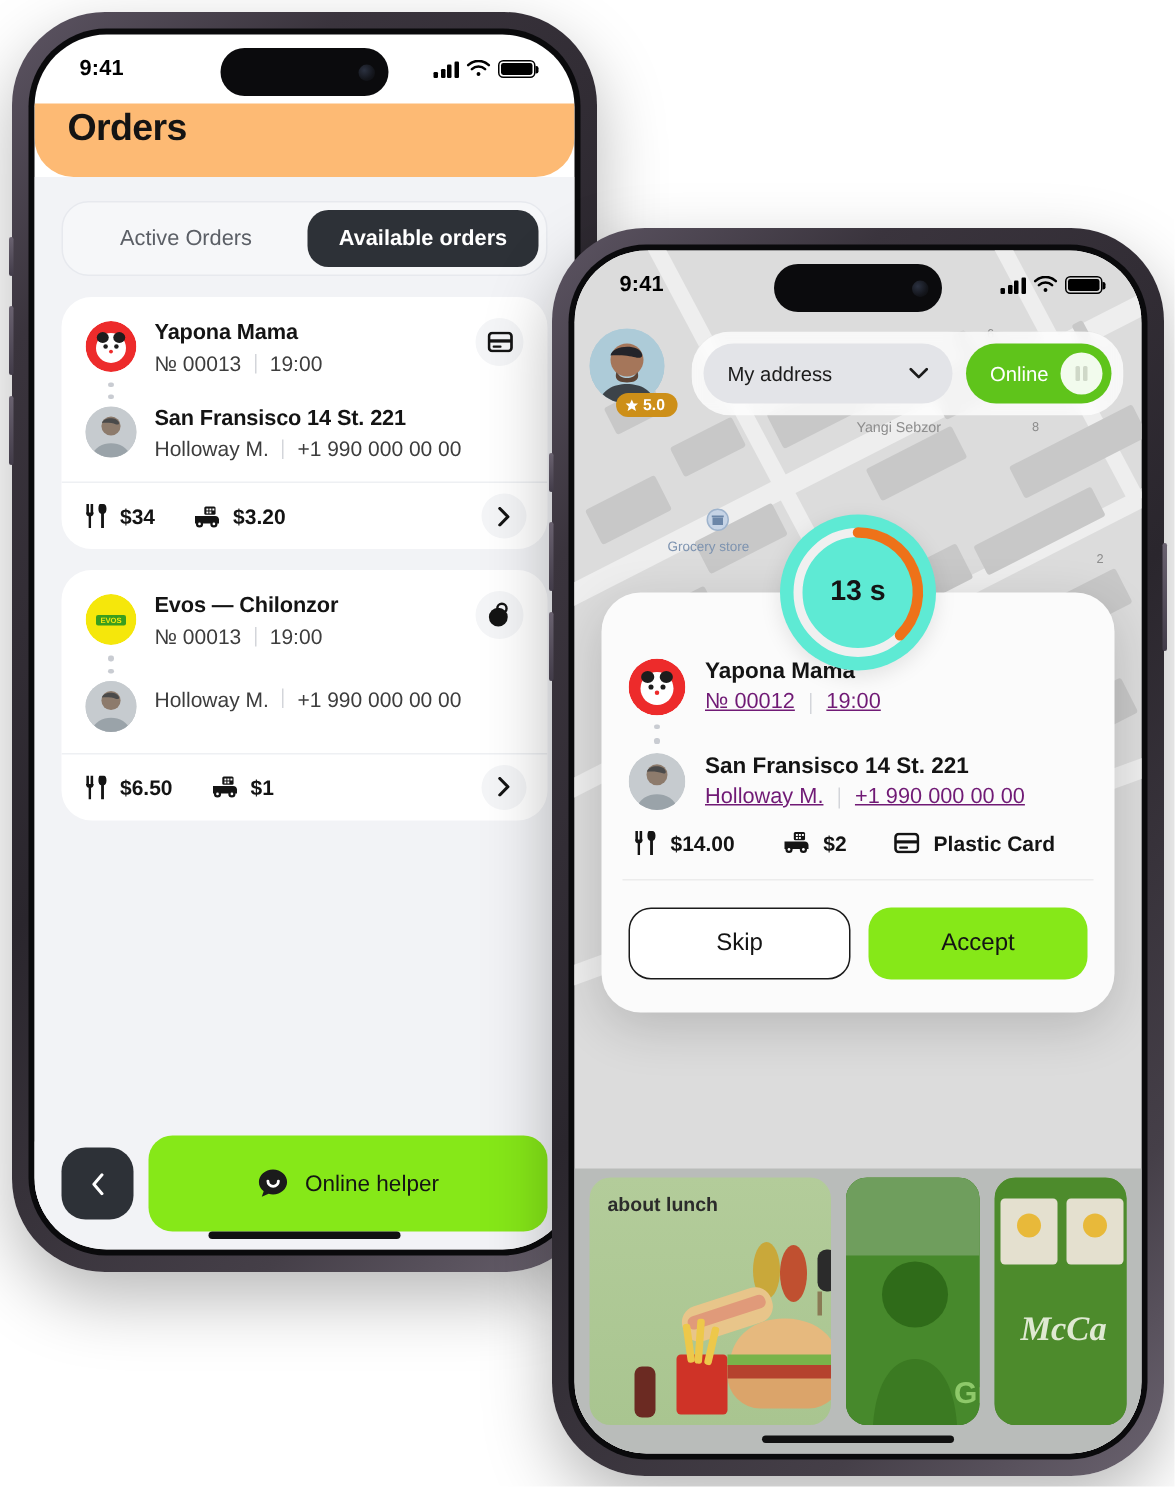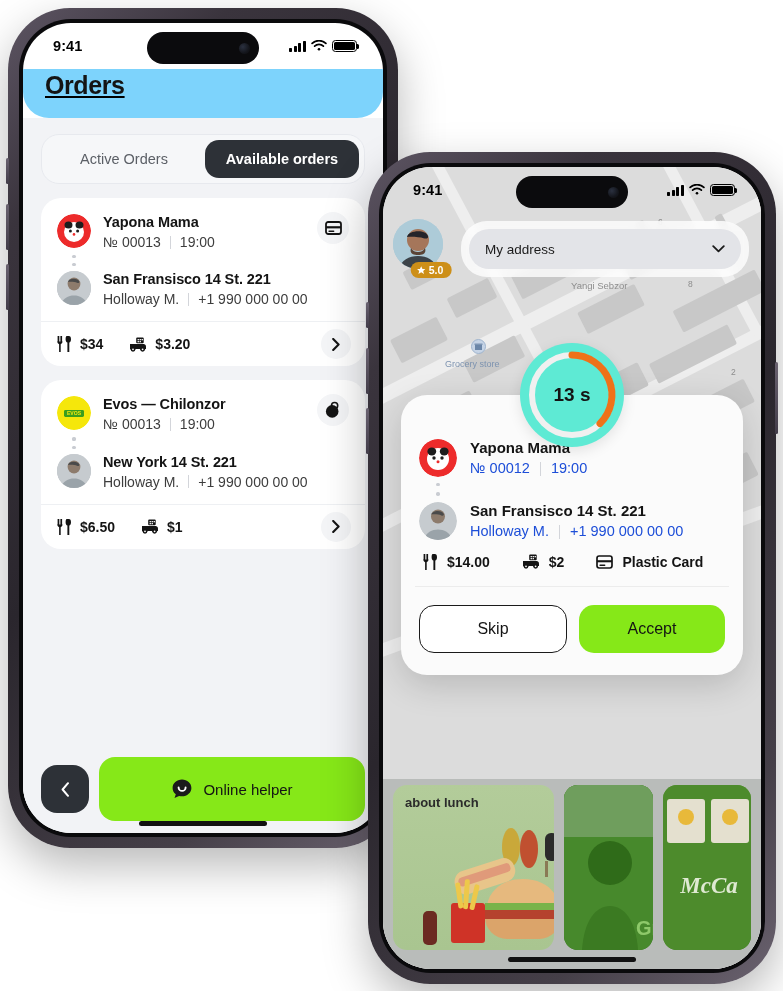--- a/index.html
+++ b/index.html
@@ -64,21 +64,21 @@
 
   .bars { display:flex; align-items:flex-end; gap:1.6px; height:11px; }
   .bars i { width:3px; background:#000; border-radius:.8px; display:block; }
   .bars i:nth-child(1){height:4px}.bars i:nth-child(2){height:6px}
   .bars i:nth-child(3){height:8.5px}.bars i:nth-child(4){height:11px}
   .batt { width:25px; height:12px; border:1.6px solid #000; border-radius:3.5px; position:relative; padding:1.3px;}
   .batt::after{content:"";position:absolute;right:-3.4px;top:3.3px;width:2px;height:4.4px;background:#000;border-radius:0 1.5px 1.5px 0;}
   .batt span{display:block;height:100%;background:#000;border-radius:1.6px;}
 
   
-  .l-head { background:#7dd3fc; padding: 2px 22px 18px; border-radius: 0 0 26px 26px; position:relative; z-index:5;text-decoration:underline;}
+  .l-head { background:#fdba74; padding: 2px 22px 18px; border-radius: 0 0 26px 26px; position:relative; z-index:5;}
   .l-title { font-size: 25px; font-weight: 700; letter-spacing:-.4px; color:#141414; }
   .l-sub { font-size: 13.5px; color:#2a2a2a; margin-top: 5px; }
   .l-sub b { font-weight: 700; }
 
   .l-body { background:#f2f3f6; height: calc(100% - 46px - 72px); padding: 16px 18px 0; overflow:hidden; position:relative;}
 
   .segmented {
     display:flex; background:#f6f7f9; border:1px solid #e7e9ee;
     border-radius: 18px; padding: 5px; gap: 4px; margin-bottom: 14px;
   }
@@ -165,21 +165,21 @@
   .timer { position:absolute; left:50%; top:-52px; transform:translateX(-50%);
      width:104px;height:104px;border-radius:50%;background:#5eead4;
      box-shadow: 0 4px 14px rgba(0,0,0,.10);
      display:flex;align-items:center;justify-content:center; }
   .timer svg { position:absolute; inset:0; }
   .timer .tv { font-size:19px; font-weight:700; color:#141414; position:relative; z-index:2;}
 
   .m-row { display:flex; align-items:flex-start; gap:13px; }
   .m-av { width:38px;height:38px;border-radius:50%;flex:none;overflow:hidden;position:relative;}
   .m-text .t1 { font-size:15px; font-weight:700; color:#141414; }
-  .m-text .t2 { font-size:14.5px; color:#1d4ed8; margin-top:4px; display:flex;align-items:flex-end;gap:10px;}
+  .m-text .t2 { font-size:14.5px; color:#701a75; margin-top:4px; display:flex;align-items:flex-end;gap:10px;text-decoration:underline;}
   .m-text .t2 .divider { width:1px;height:14px;background:#d3d5da;display:inline-block;}
   .m-dots { width:38px; display:flex;flex-direction:column;align-items:center;gap:6px;padding:6px 0;}
   .m-dots i { width:3.4px;height:3.4px;border-radius:50%;background:#c9ccd2;display:block;}
 
   .m-stats { display:flex; align-items:center; gap:32px; padding: 14px 4px 16px; }
   .m-stat { display:flex; align-items:center; gap:9px; font-size:14px; font-weight:700; color:#141414;}
   .m-sep { height:1px; background:#ececec; margin: 0 -4px 18px; }
   .m-btns { display:flex; gap:12px; padding-bottom: 6px; }
   .btn { flex:1; height:48px; border-radius:15px; display:flex;align-items:center;justify-content:center;
      font-size:16px; font-weight:500; }
@@ -349,21 +349,20 @@
               <div class="oc-row">
                 <div class="avatar-cour">
                   <svg width="34" height="34" viewBox="0 0 34 34">
                     <rect width="34" height="34" fill="#c6cbcf"></rect>
                     <circle cx="17" cy="13" r="6.4" fill="#8d7b6c"></circle>
                     <path d="M11 11c.5-4 10-4.5 11.3-.4.4 1.4-1 1.8-2.3 1.2-1.8-.9-6.3-1.2-9-.8z" fill="#4a4a4a"></path>
                     <path d="M4 34c1.5-7 7.5-9.5 13-9.5S28.5 27 30 34z" fill="#9aa3a9"></path>
                   </svg>
                 </div>
                 <div class="oc-text">
-                  <div class="t1">New York 14 St. 221</div>
                   <div class="t2">
                     <span>Holloway M.</span>
                     <span class="divider"></span>
                     <span>+1 990 000 00 00</span>
                   </div>
                 </div>
               </div>
               <div class="pay-badge">
                 <svg width="19" height="18" viewBox="0 0 19 18">
                   <circle cx="10.6" cy="4.6" r="3.1" fill="none" stroke="#141414" stroke-width="1.6"></circle>
@@ -498,20 +497,27 @@
         </div>
 
         <div class="r-topbar">
           <div style="width:56px;flex:none;"></div>
           <div class="r-topbar-inner">
             <div class="addr-select">
               <span>My address</span>
               <svg width="13" height="8" viewBox="0 0 13 8">
                 <path d="M1.2 1.2L6.5 6.4l5.3-5.2" stroke="#1b1b1b" stroke-width="1.8" fill="none" stroke-linecap="round" stroke-linejoin="round"></path>
               </svg>
+            </div>
+            <div class="online-pill">
+              <span>Online</span>
+              <div class="online-knob">
+                  <i></i>
+                  <i></i>
+                </div>
             </div>
           </div>
         </div>
 
         <div class="driver-av">
           <div class="pic">
             <svg width="50" height="50" viewBox="0 0 50 50">
               <rect width="50" height="50" fill="#adcbd8"></rect>
               <circle cx="25" cy="21" r="11" fill="#a5765a"></circle>
               <path d="M14 18c1-7 19-8 21-1 .8 2.6-2 3-4.5 2.2-3.4-1.1-12-1.8-16.5-1.2z" fill="#23242a"></path>

